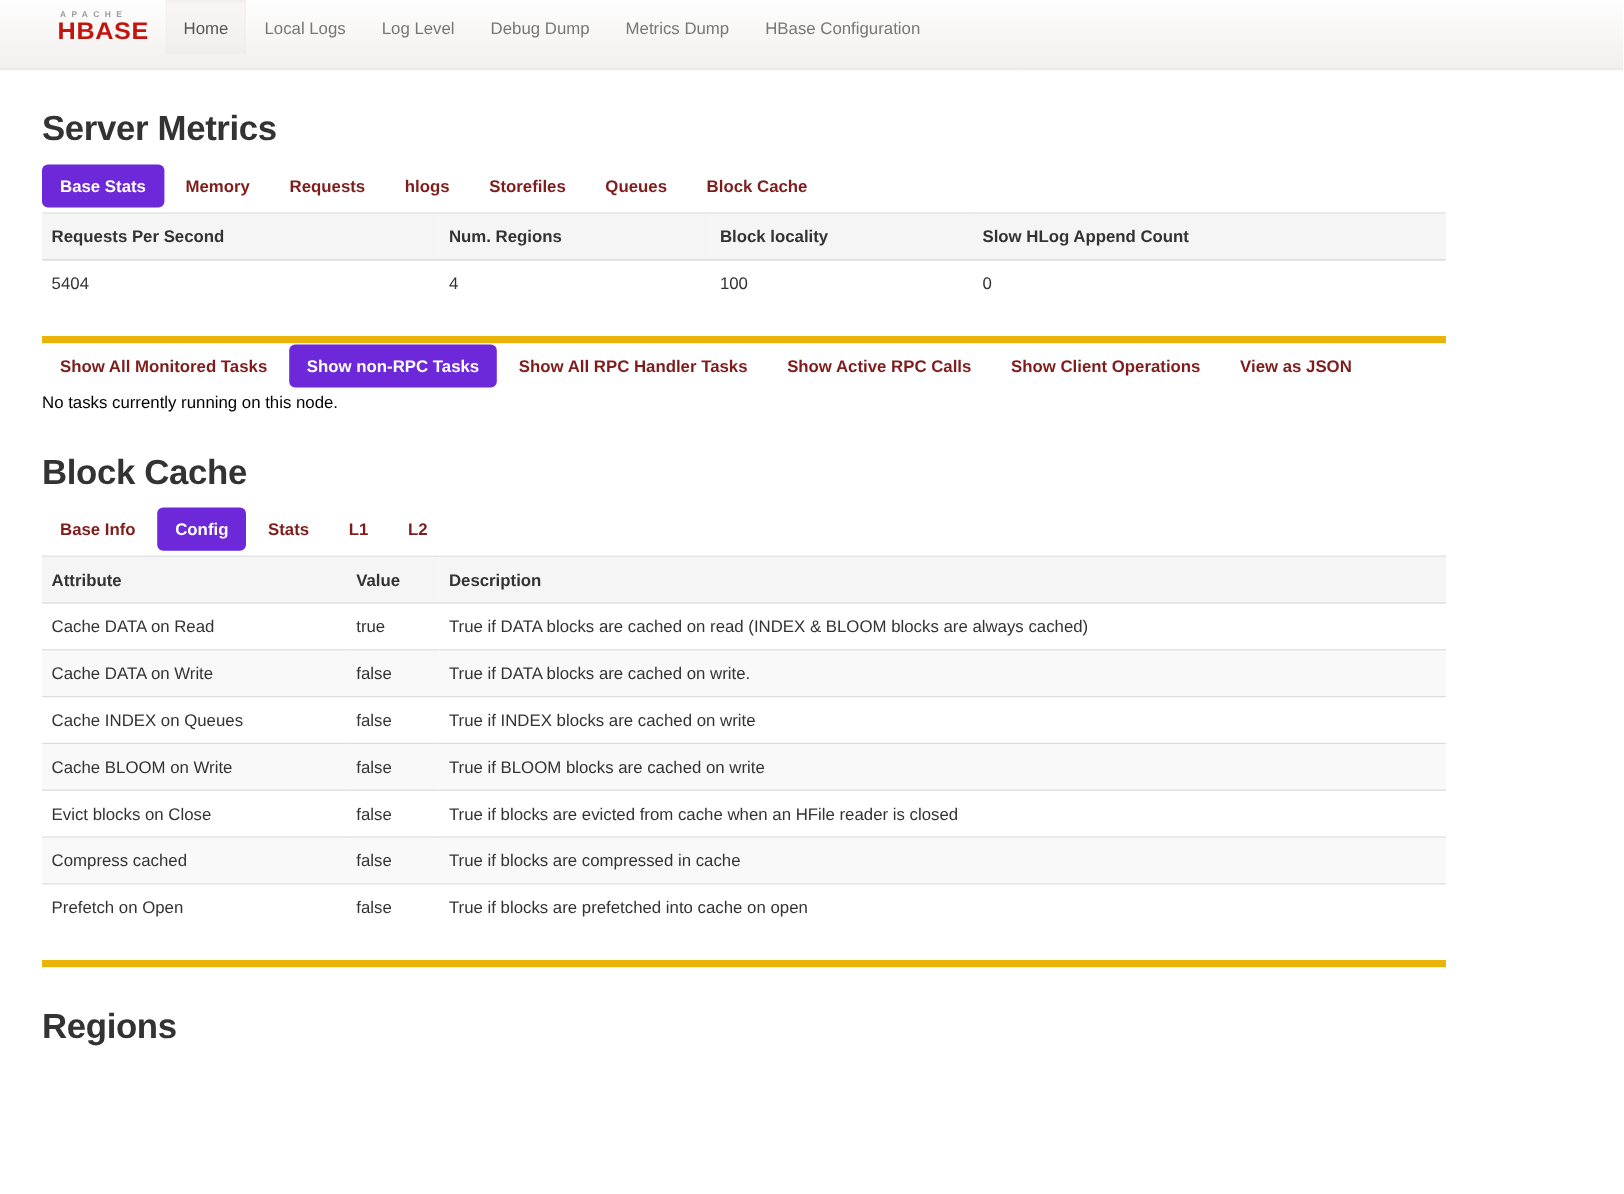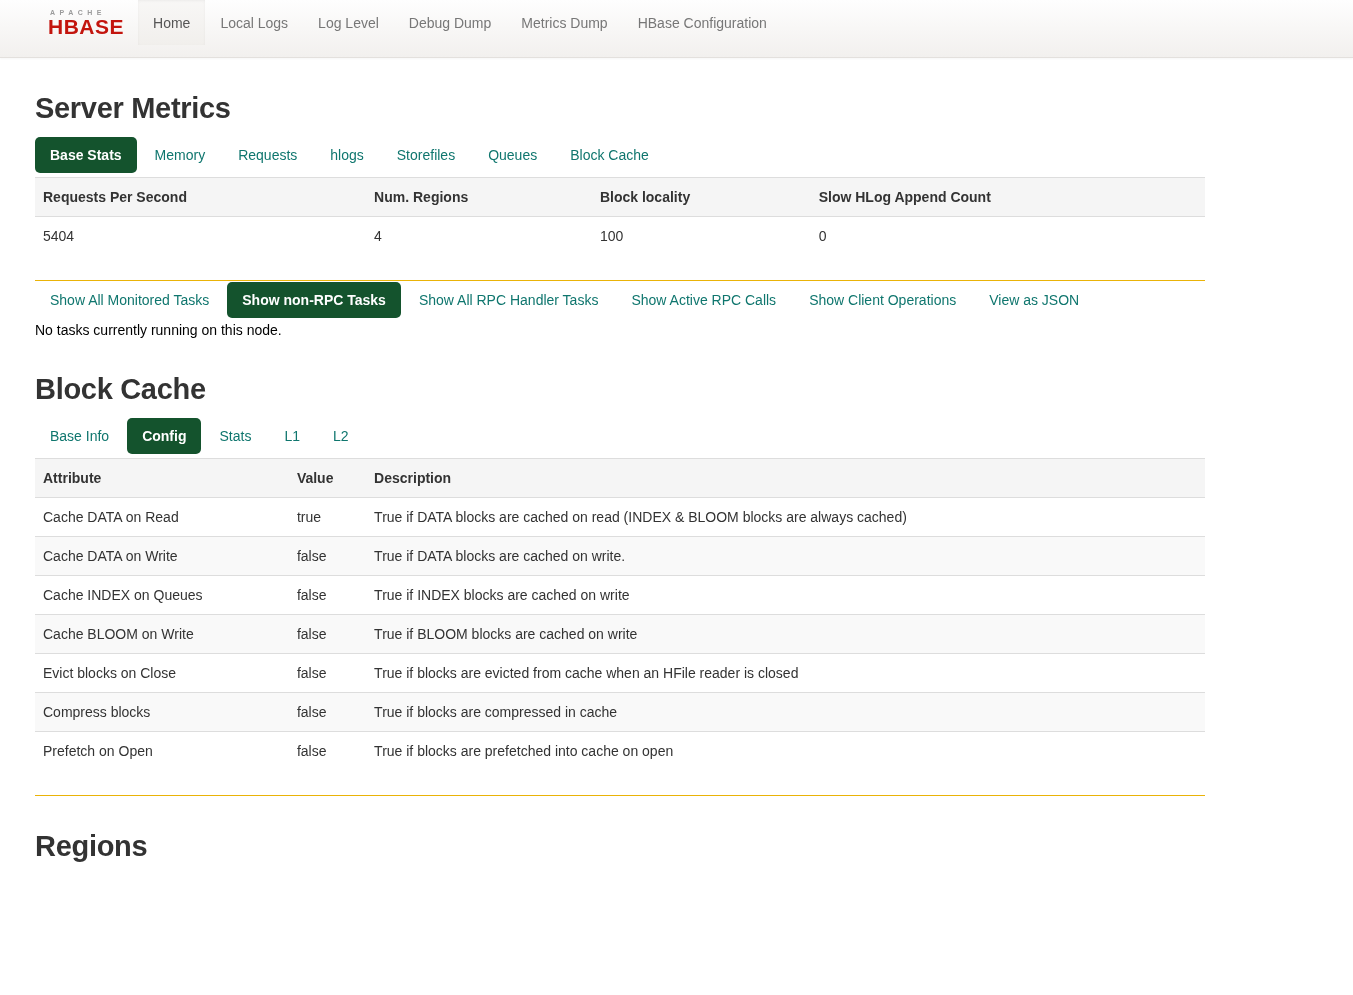--- a/index.html
+++ b/index.html
@@ -43,25 +43,25 @@
   
   .container { margin-left: 35px; width: 1170px; }
   .section-title {
     font-size: 29px; line-height: 32px; font-weight: bold; color: #333;
     margin: 34px 0 13px 0; letter-spacing: -0.3px;
   }
   
   .pills { list-style: none; display: flex; margin: 0; padding: 0; }
   .pill {
     padding: 8px 15px; line-height: 20px; border-radius: 5px;
-    color: #0f766e; cursor: pointer; margin-right: 3px; white-space: nowrap;
-  }
-  .pill.active { background: #14532d; color: #fff; font-weight: bold; }
-  
-  .table-wrap { border-bottom: 1px solid #eab308; padding-bottom: 25px; }
+    color: #7f1d1d; cursor: pointer; margin-right: 3px; white-space: nowrap; font-weight: bold;
+  }
+  .pill.active { background: #6d28d9; color: #fff; font-weight: bold; }
+  
+  .table-wrap { border-bottom: 6px solid #eab308; padding-bottom: 25px; }
   table { width: 100%; border-collapse: collapse; margin-top: 4px; }
   th, td { text-align: left; padding: 9px 8px; line-height: 20px; }
   thead th { background: #f5f5f5; font-weight: bold; border-top: 1px solid #ddd; border-bottom: 1px solid #ddd; }
   tbody td { border-top: 1px solid #ddd; margin-top: 40px; }
   tbody tr:first-child td { border-top: none; }
   tbody tr:nth-child(even) { background: #f9f9f9; }
   
   .metrics-table col.c1 { width: 28.3%; } .metrics-table col.c2 { width: 19.3%; }
   .metrics-table col.c3 { width: 18.7%; } .metrics-table col.c4 { width: 33.7%; }
   .bc-table col.c1 { width: 21.7%; } .bc-table col.c2 { width: 6.6%; } .bc-table col.c3 { width: 71.7%; }
@@ -185,21 +185,21 @@
             <td>Cache BLOOM on Write</td>
             <td>false</td>
             <td>True if BLOOM blocks are cached on write</td>
           </tr>
           <tr>
             <td>Evict blocks on Close</td>
             <td>false</td>
             <td>True if blocks are evicted from cache when an HFile reader is closed</td>
           </tr>
           <tr>
-            <td>Compress blocks</td>
+            <td>Compress cached</td>
             <td>false</td>
             <td>True if blocks are compressed in cache</td>
           </tr>
           <tr>
             <td>Prefetch on Open</td>
             <td>false</td>
             <td>True if blocks are prefetched into cache on open</td>
           </tr>
         </tbody>
       </table>

